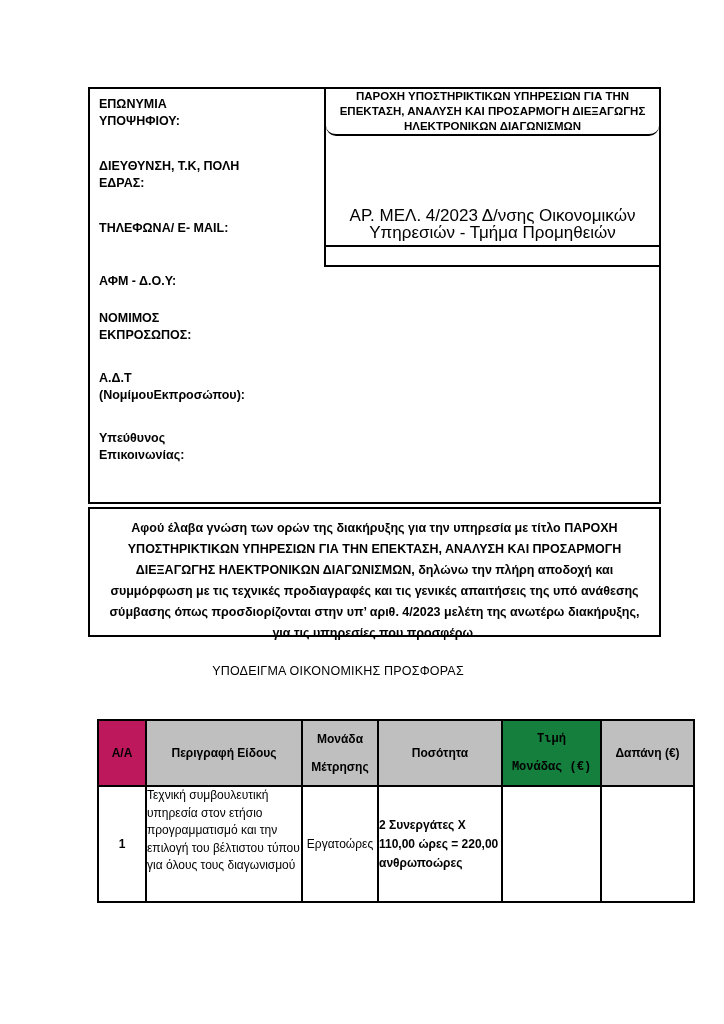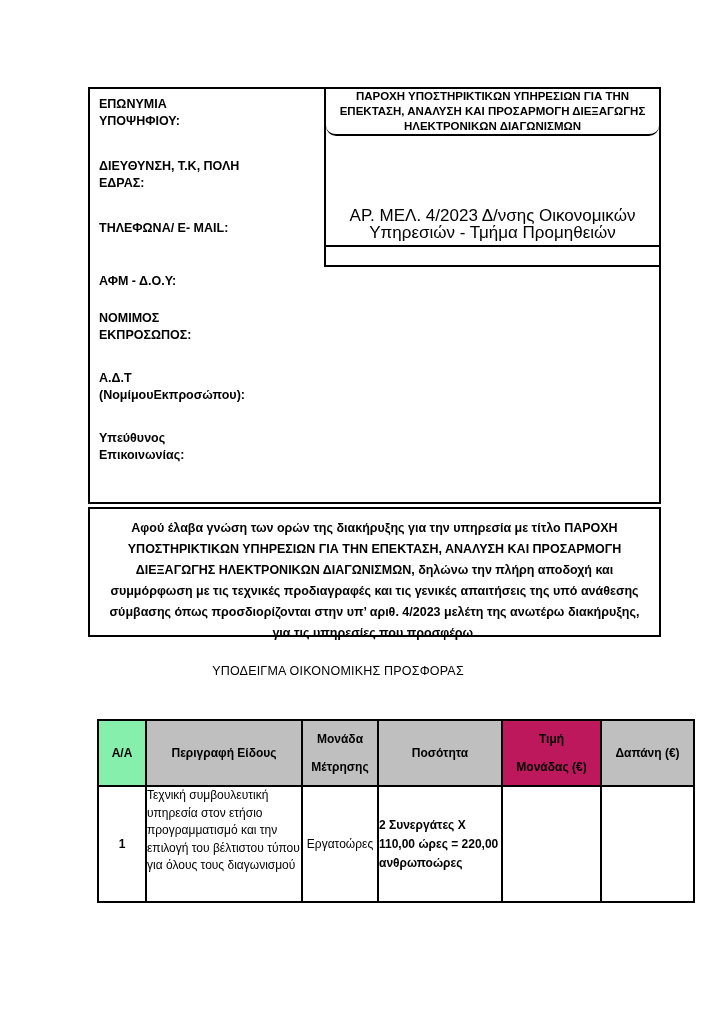--- a/index.html
+++ b/index.html
@@ -140,34 +140,34 @@
     <colgroup>
       <col class="c-aa">
         <col class="c-desc">
         <col class="c-unit">
       <col class="c-qty">
         <col class="c-price">
         <col class="c-cost">
     </colgroup>
     <thead>
       <tr>
-        <th class="hdr" style="background: #86efac;">
+        <th class="hdr" style="background: #be185d;">
           <div class="hdr-line">Α/Α</div>
         </th>
         <th class="hdr" style="background: rgb(191, 191, 191);">
           <div class="hdr-line">Περιγραφή Είδους</div>
         </th>
         <th class="hdr" style="background: rgb(191, 191, 191);">
           <div class="hdr-line">Μονάδα</div>
           <div class="hdr-line">Μέτρησης</div>
         </th>
         <th class="hdr" style="background: rgb(191, 191, 191);">
           <div class="hdr-line">Ποσότητα</div>
         </th>
-        <th class="hdr" style="background: #be185d;">
+        <th class="hdr" style="background: #15803d; font-family: Liberation Mono, monospace;">
           <div class="hdr-line">Τιμή</div>
           <div class="hdr-line">Μονάδας (€)</div>
         </th>
         <th class="hdr" style="background: rgb(191, 191, 191);">
           <div class="hdr-line">Δαπάνη (€)</div>
         </th>
       </tr>
     </thead>
     <tbody>
       <tr>

